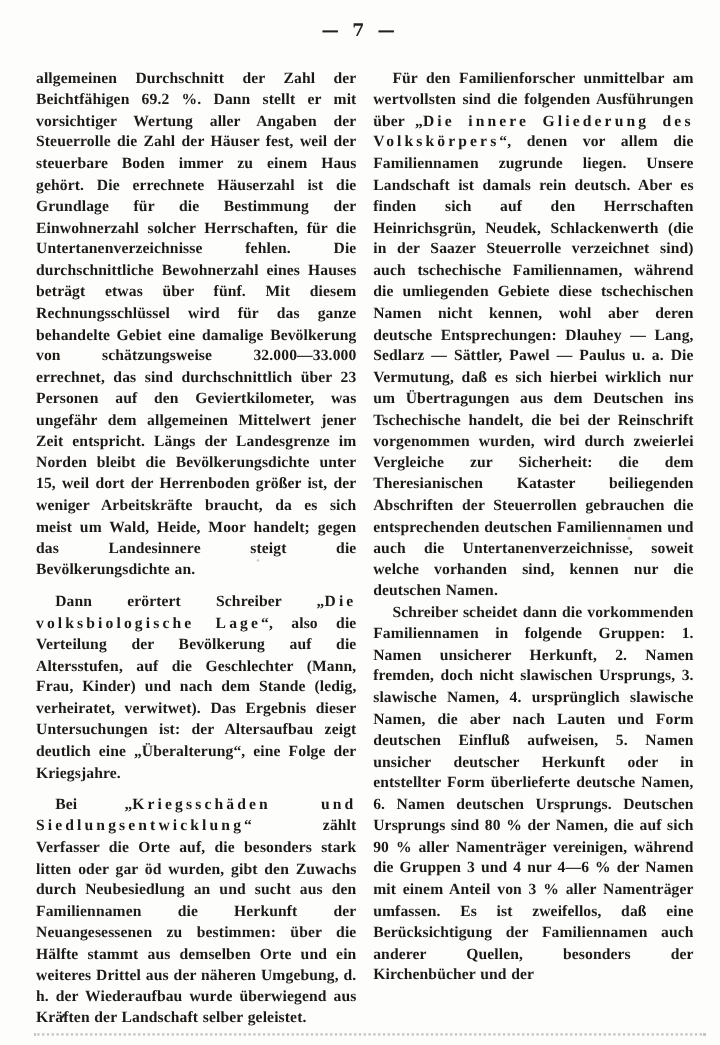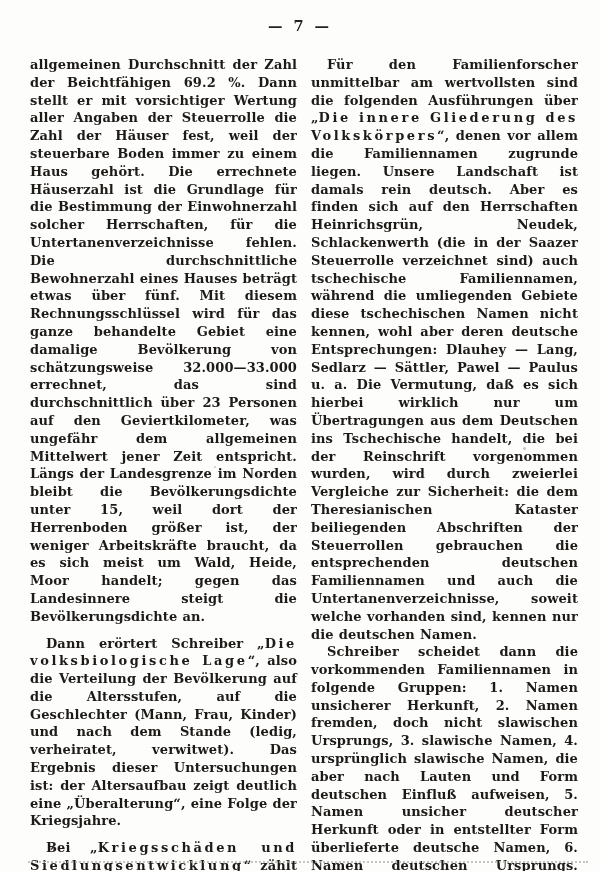--- a/index.html
+++ b/index.html
@@ -47,20 +47,21 @@
     line-height: 17.8px;
     font-weight: 700;
     letter-spacing: 0.1px;
     word-spacing: 0.5px;
     hyphens: auto;
   }
   .para {
     margin: 0;
     text-align: justify;
     text-align-last: left;
+    font-family: Liberation Serif, serif;
   }
   .para.gap { margin-top: 9px; }
   .para.indent { text-indent: 16px; }
   .spread { letter-spacing: 2.6px; }
   .bottom-rule {
     position: absolute;
     left: 28px;
     right: 12px;
     bottom: 8px;
     border-top: 2px dotted #b4b4ac;

